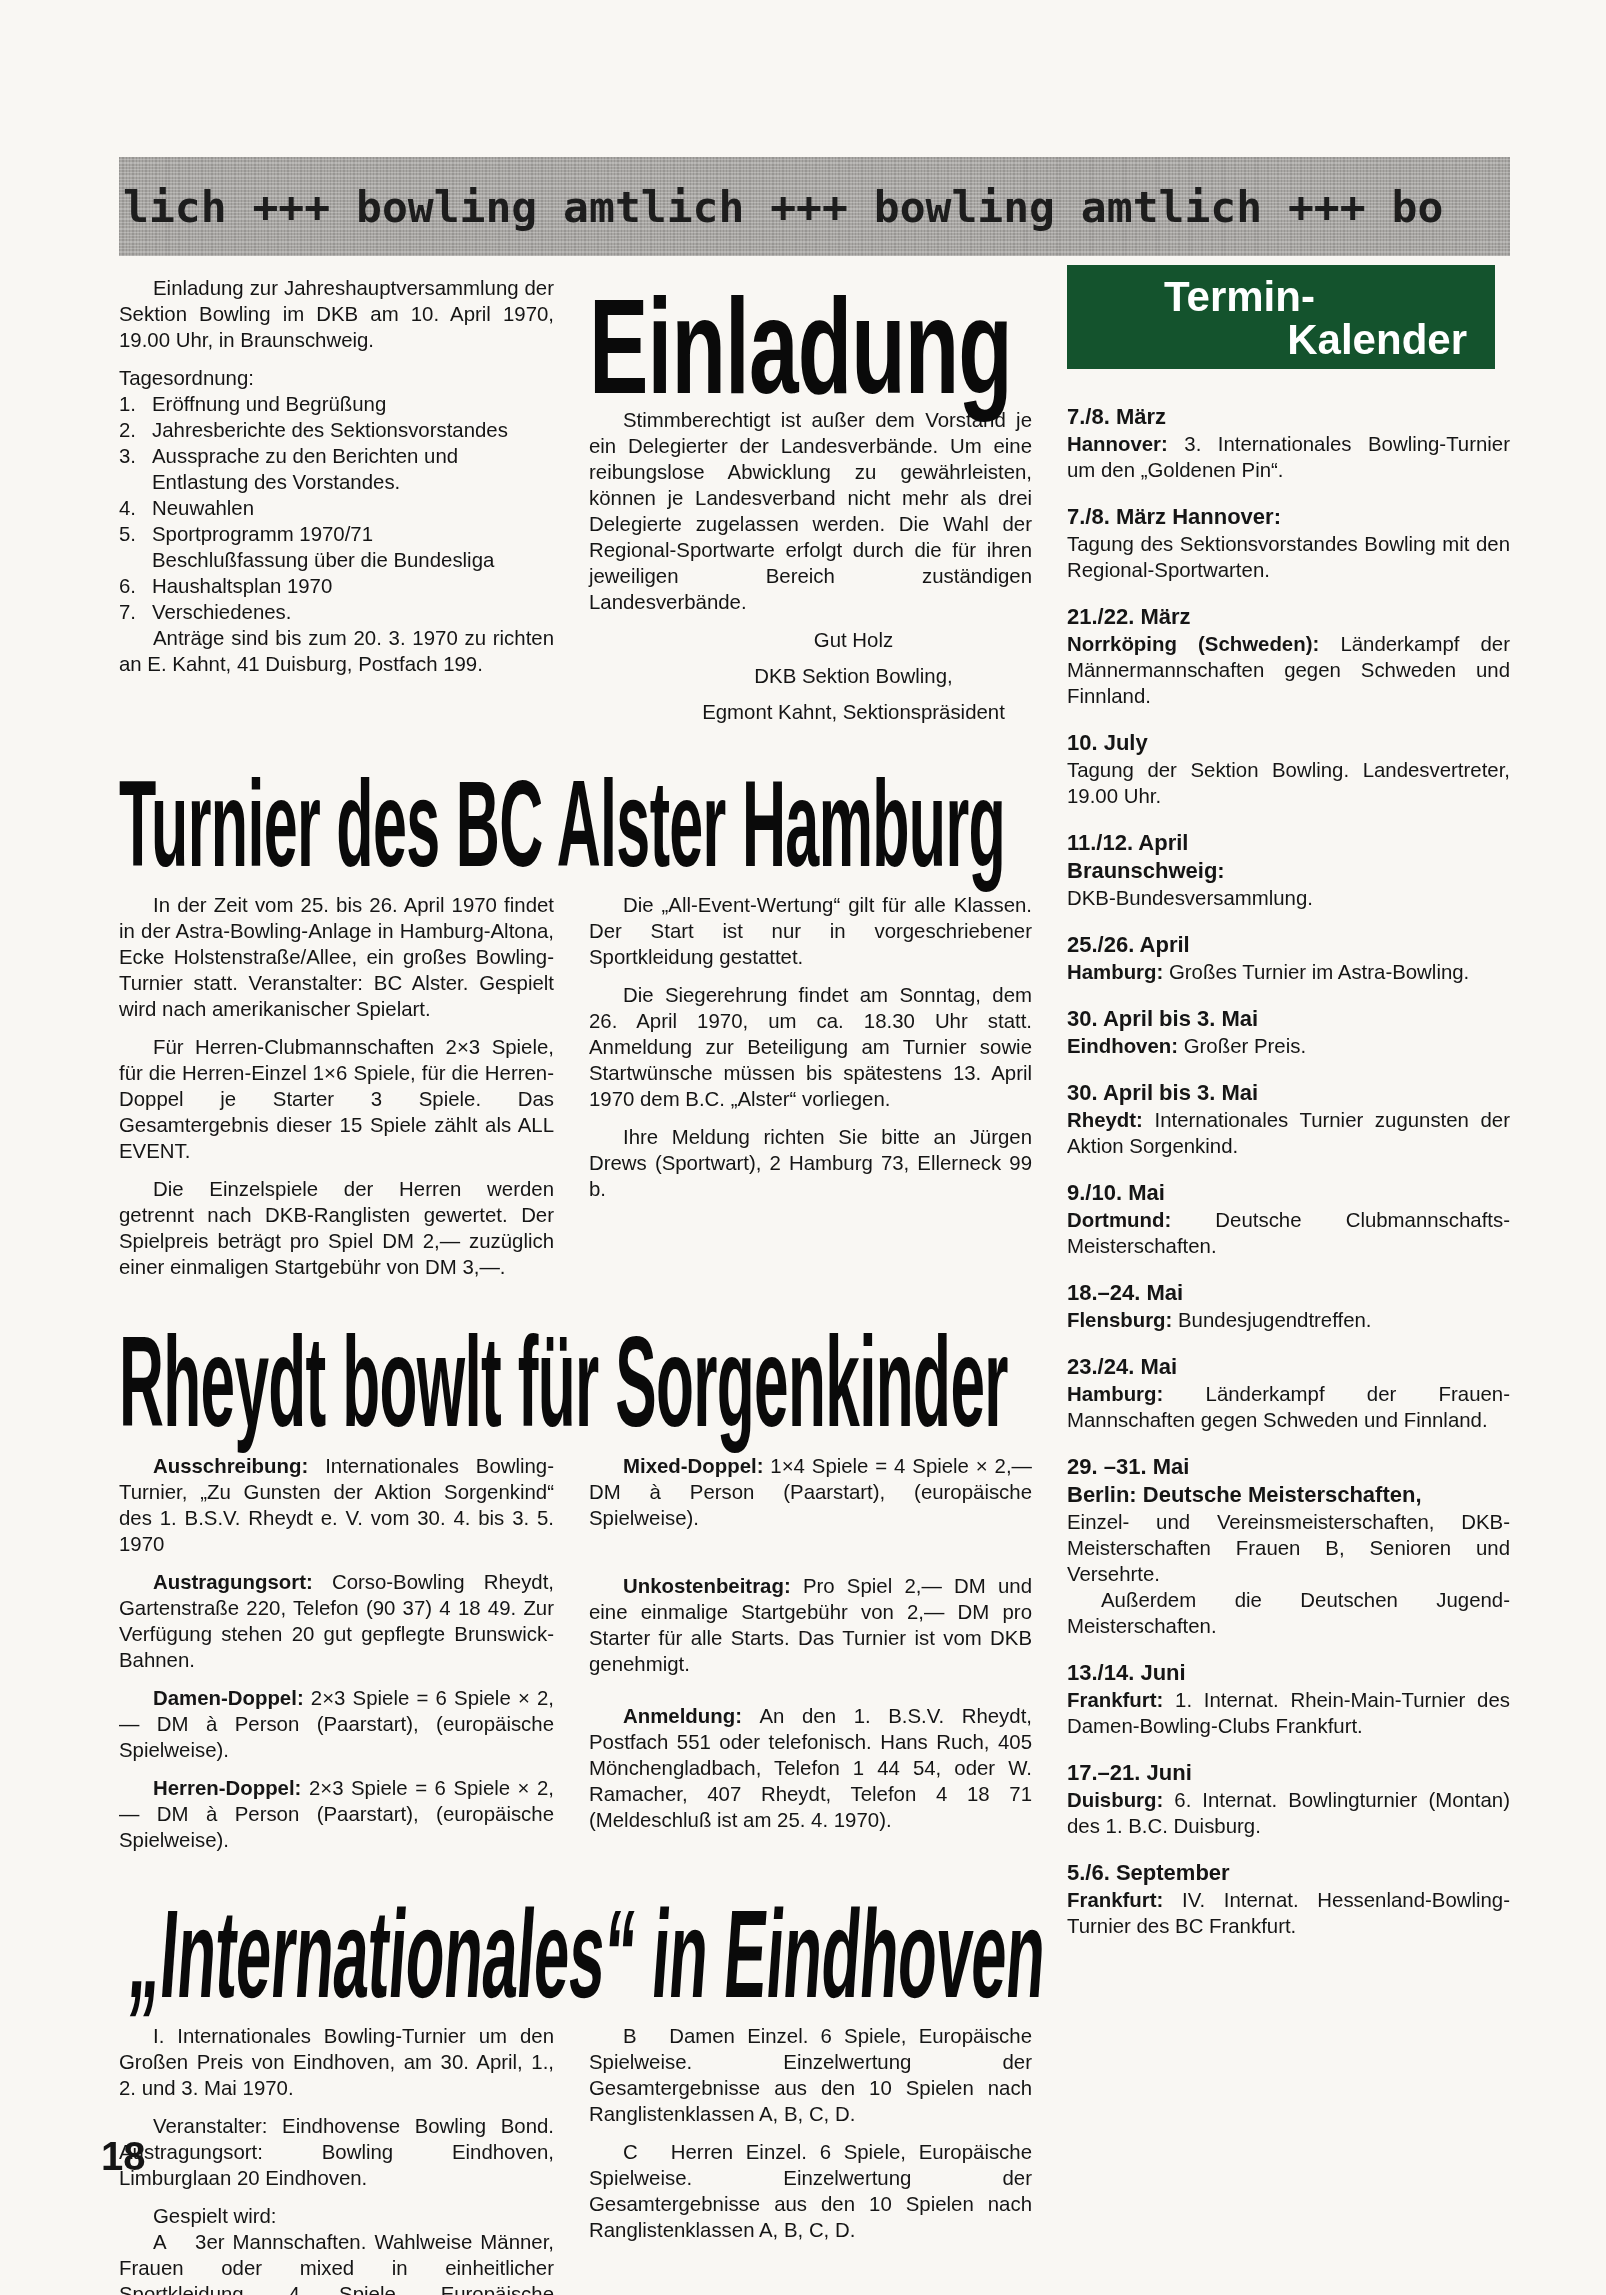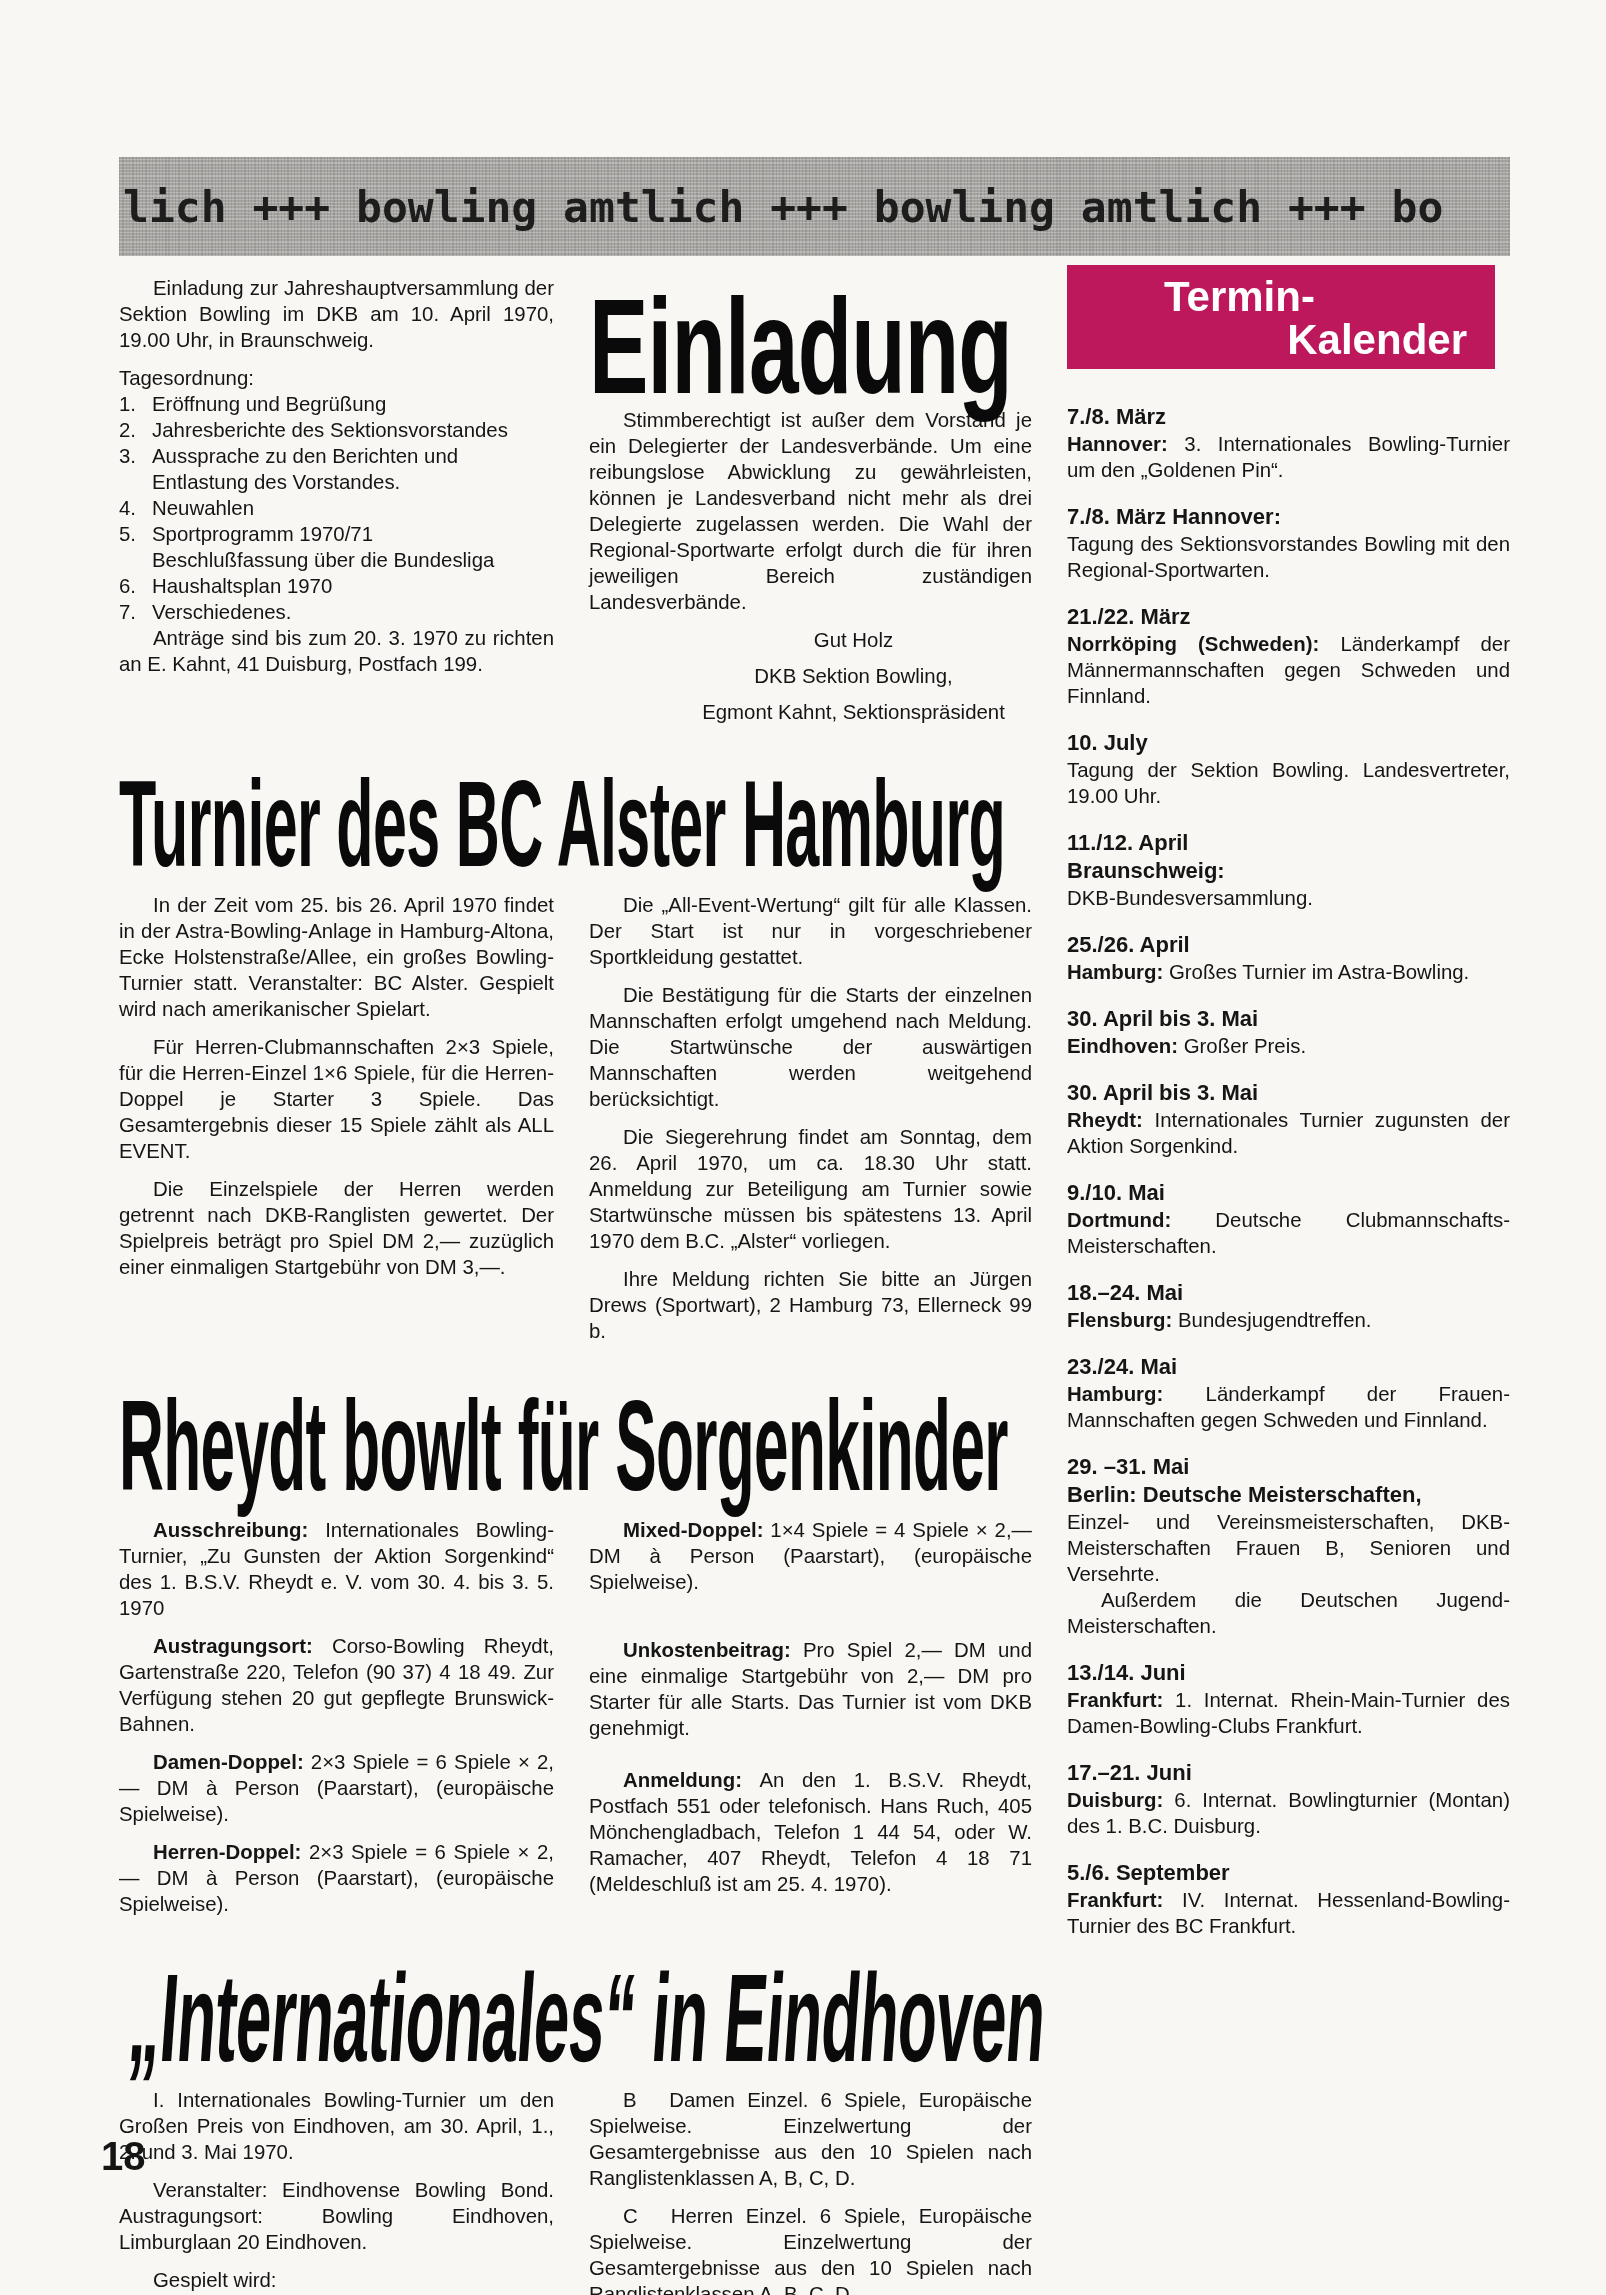--- a/index.html
+++ b/index.html
@@ -50,21 +50,21 @@
   #hl-alster{font-size:122px;transform:scaleX(.50);}
   #hl-rheydt-wrap{height:117px;margin:26px 0 18.4px 0;}
   #hl-rheydt{font-size:128px;transform:scaleX(.485);}
   #hl-eindhoven-wrap{height:113px;margin:26px 0 18.4px 0;}
   #hl-eindhoven{font-size:125px;transform:scaleX(.51) skewX(-8deg);padding-left:12px;}
   
   .sig{font-size:20.4px;line-height:26px;text-align:center;padding-left:86px;margin:10px;}
   
   .cal{grid-column:2;}
   .cal-box{
-    width:428px;height:104px;background:#be185d;color:#fff;
+    width:428px;height:104px;background:#14532d;color:#fff;
     margin:-10.5px 0 34px 0;padding-top:10.5px;box-sizing:border-box;
   }
   .cal-box .l1{font-weight:bold;font-size:42px;line-height:43px;padding-left:97px;}
   .cal-box .l2{font-weight:bold;font-size:42px;line-height:43px;text-align:right;padding-right:28px;}
   .cal-entry{margin-bottom:20px;}
   .cal-date{font-weight:bold;font-size:22px;line-height:28px;white-space:pre-line;}
   .cal-text{font-size:20.4px;line-height:26px;text-align:justify;margin:0;}
   .cal-text b{font-weight:bold;}
   .cal-extra{font-size:20.4px;line-height:26px;text-align:justify;text-indent:34px;margin:0;}
   
@@ -136,21 +136,20 @@
         <span class="hl" id="hl-alster">Turnier des BC Alster Hamburg</span>
       </div>
       <div class="twocol">
         <div>
           <p class="bt ind">In der Zeit vom 25. bis 26. April 1970 findet in der Astra-Bowling-Anlage in Hamburg-Altona, Ecke Holstenstraße/Allee, ein großes Bowling-Turnier statt. Veranstalter: BC Alster. Gespielt wird nach amerikanischer Spielart.</p>
           <p class="bt ind">Für Herren-Clubmannschaften 2×3 Spiele, für die Herren-Einzel 1×6 Spiele, für die Herren-Doppel je Starter 3 Spiele. Das Gesamtergebnis dieser 15 Spiele zählt als ALL EVENT.</p>
           <p class="bt ind">Die Einzelspiele der Herren werden getrennt nach DKB-Ranglisten gewertet. Der Spielpreis beträgt pro Spiel DM 2,— zuzüglich einer einmaligen Startgebühr von DM 3,—.</p>
         </div>
         <div>
           <p class="bt ind">Die „All-Event-Wertung“ gilt für alle Klassen. Der Start ist nur in vorgeschriebener Sportkleidung gestattet.</p>
-          <p class="bt ind">Die Bestätigung für die Starts der einzelnen Mannschaften erfolgt umgehend nach Meldung. Die Startwünsche der auswärtigen Mannschaften werden weitgehend berücksichtigt.</p>
           <p class="bt ind">Die Siegerehrung findet am Sonntag, dem 26. April 1970, um ca. 18.30 Uhr statt. Anmeldung zur Beteiligung am Turnier sowie Startwünsche müssen bis spätestens 13. April 1970 dem B.C. „Alster“ vorliegen.</p>
           <p class="bt ind">Ihre Meldung richten Sie bitte an Jürgen Drews (Sportwart), 2 Hamburg 73, Ellerneck 99 b.</p>
         </div>
       </div>
 
       <div class="hlwrap" id="hl-rheydt-wrap">
         <span class="hl" id="hl-rheydt">Rheydt bowlt für Sorgenkinder</span>
       </div>
       <div class="twocol">
         <div>

